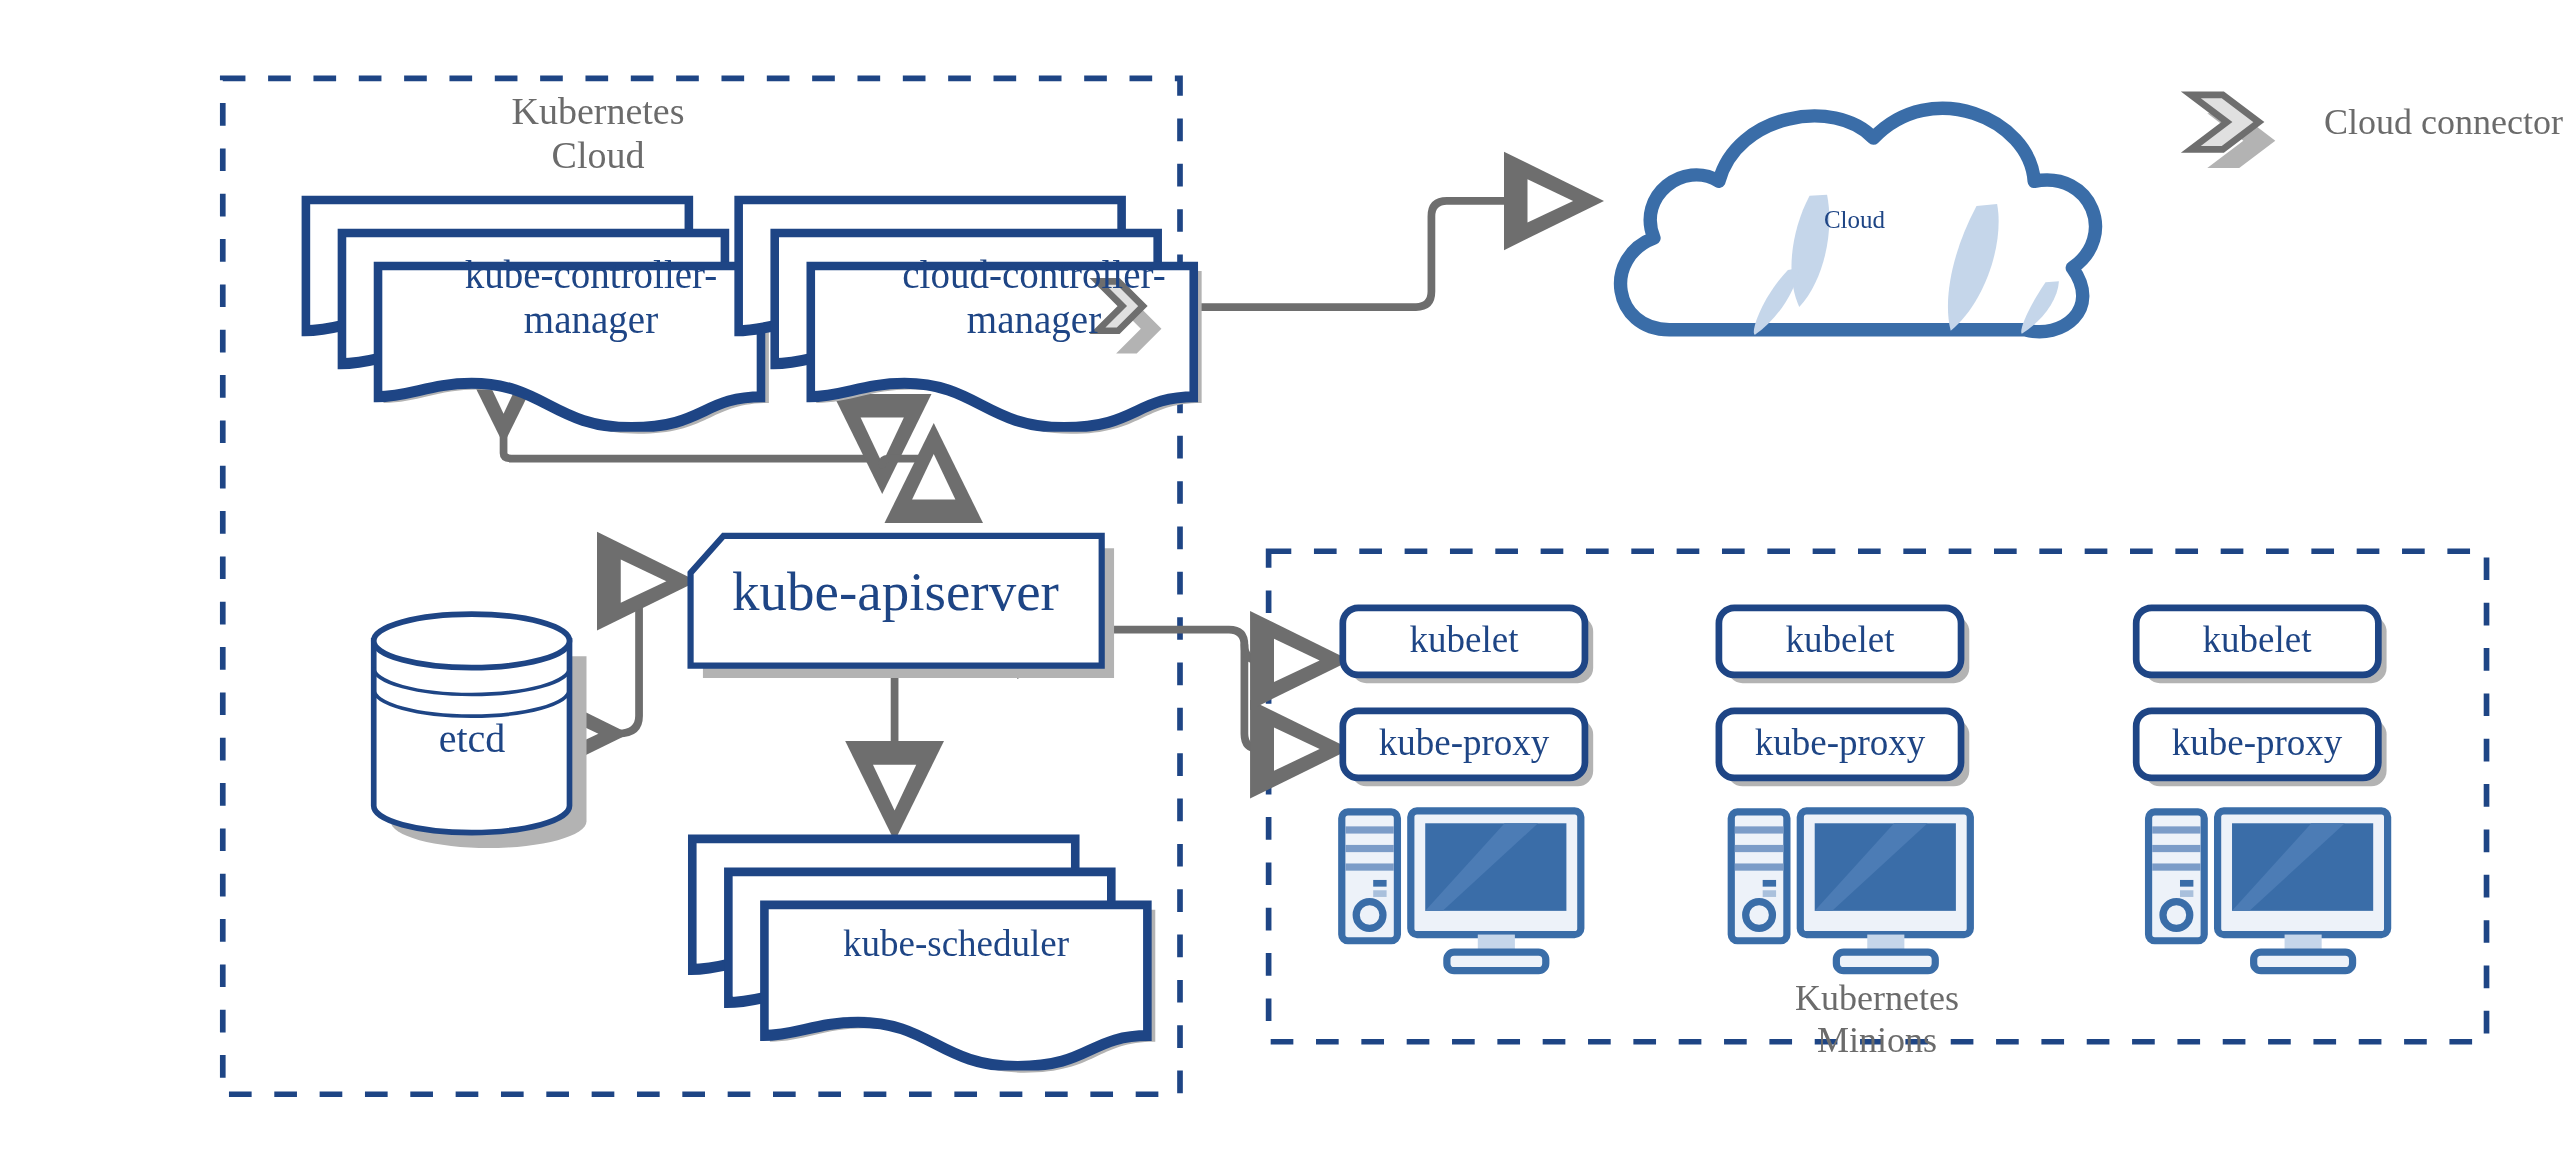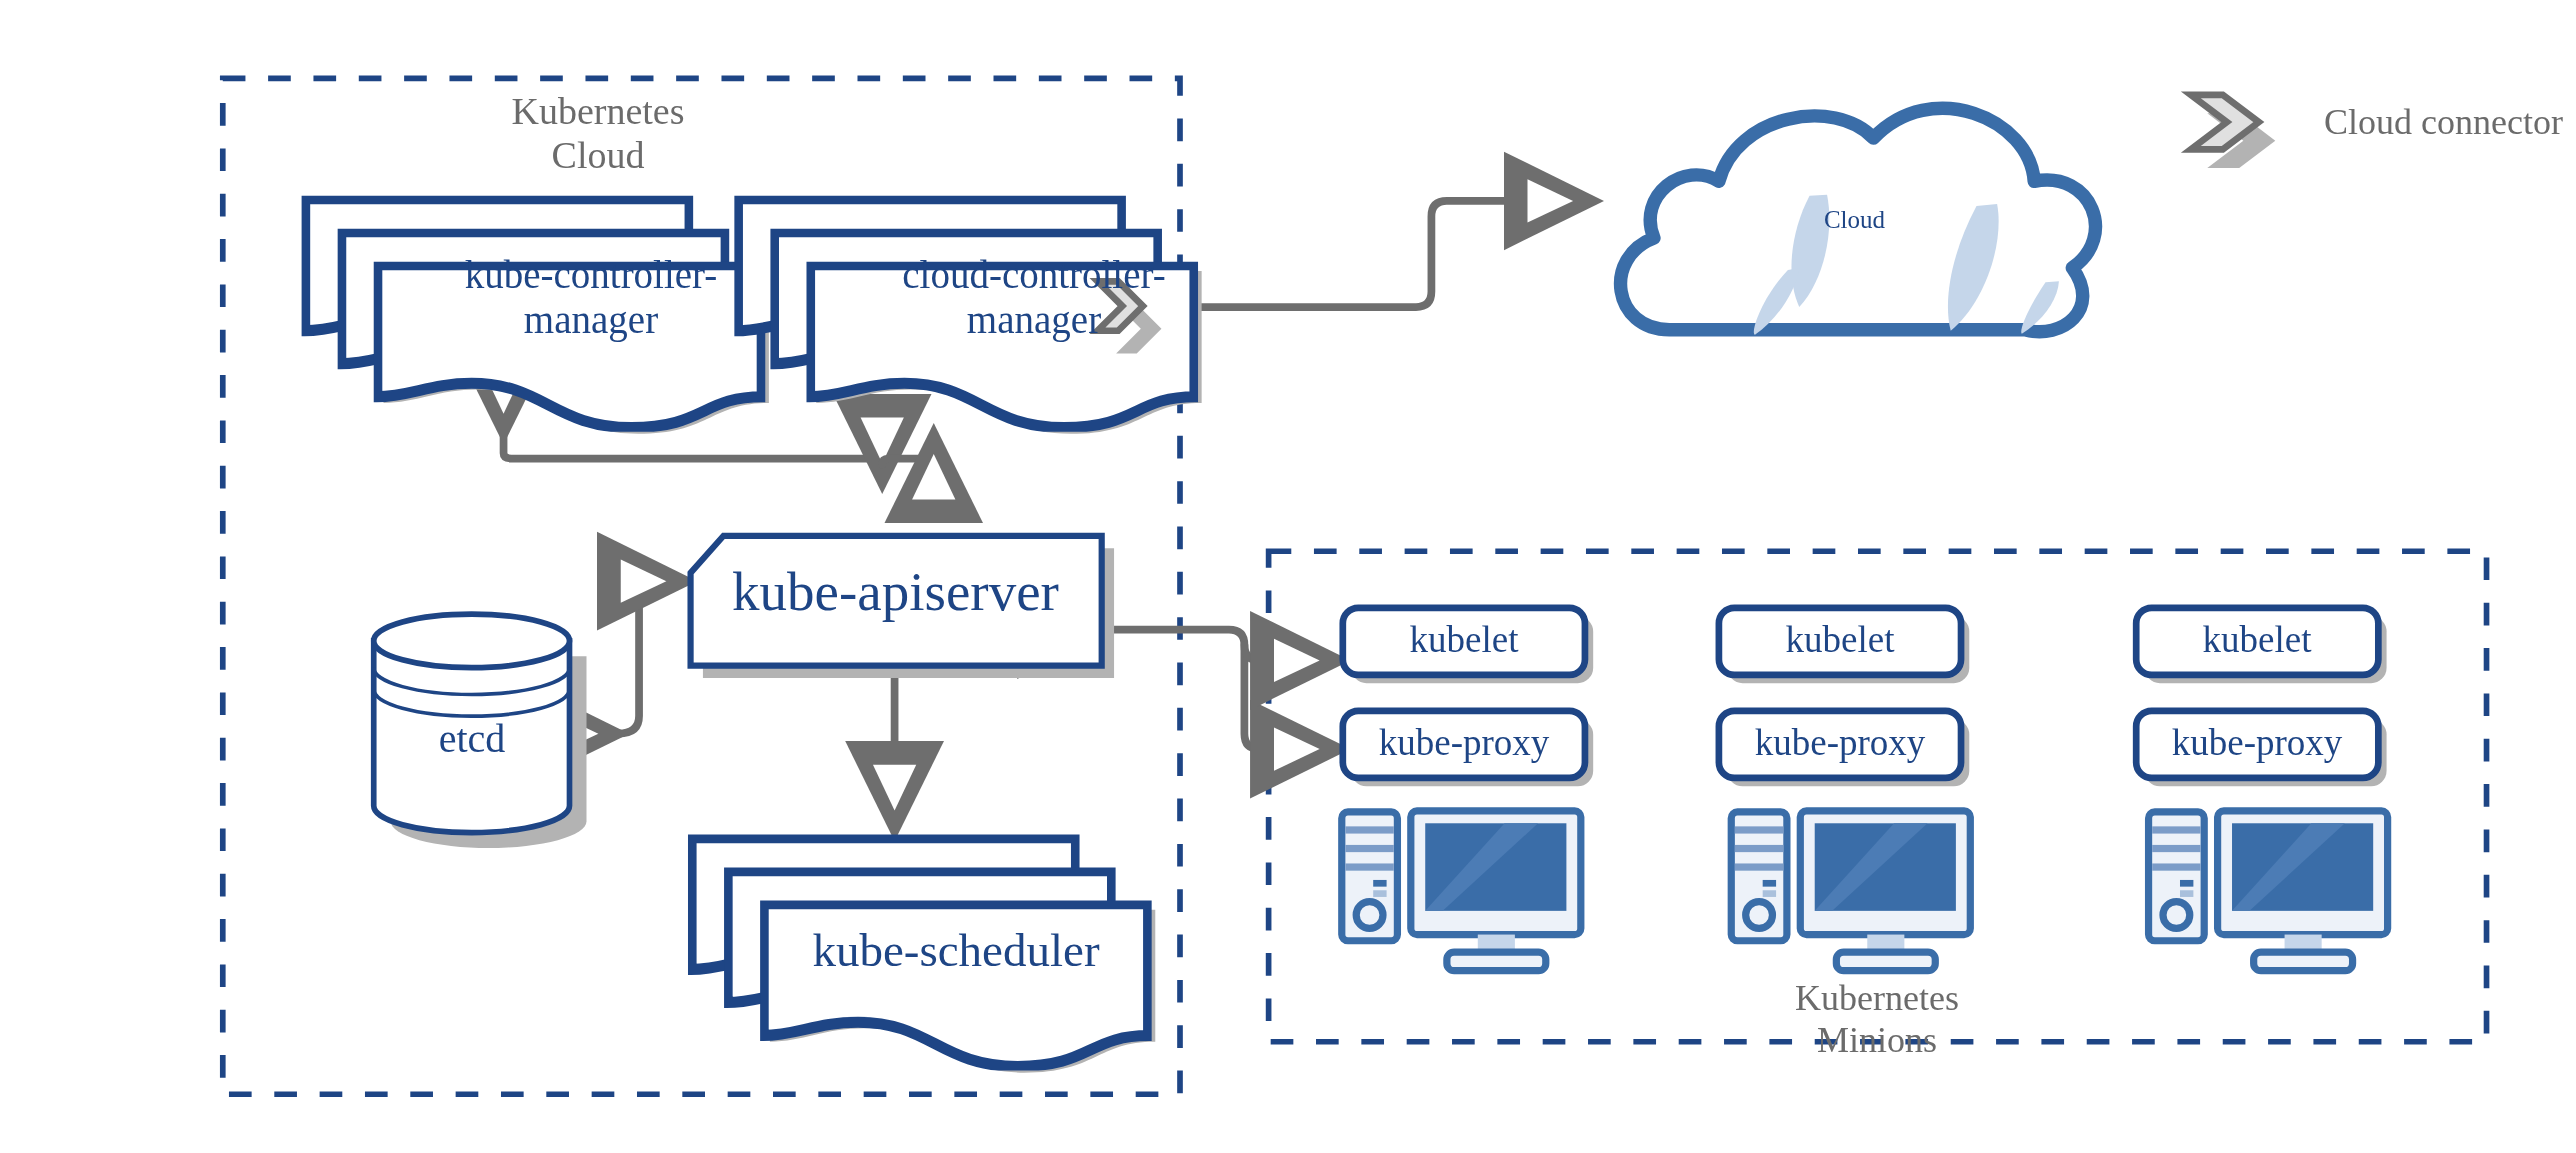--- a/index.html
+++ b/index.html
@@ -277,21 +277,21 @@
   <div class="lbl lbl-blue" style="left:806px; top:252px; width:392px; font-size:39px;padding-left:32px;"><span>cloud-controller-</span><br><span>manager</span></div>
 
   <div class="lbl lbl-blue" style="left:1741px; top:205px; width:227px; font-size:25px;"><span>Cloud</span></div>
 
   <div class="lbl lbl-gray" style="left:2324px; top:102px; width:361px; font-size:36px; text-align:left;"><span>Cloud connector</span></div>
 
   <div class="lbl lbl-blue" style="left:690px; top:560px; width:411px; font-size:55px;"><span>kube-apiserver</span></div>
 
   <div class="lbl lbl-blue" style="left:374px; top:705px; width:196px; font-size:40px;margin-top:11px;"><span>etcd</span></div>
 
-  <div class="lbl lbl-blue" style="left:760px; top:923px; width:392px; font-size:47px;"><span>kube-scheduler</span></div>
+  <div class="lbl lbl-blue" style="left:760px; top:923px; width:392px; font-size:37px;"><span>kube-scheduler</span></div>
 
   <div class="lbl lbl-blue" style="left:1343px; top:619px; width:242px; font-size:37px;"><span>kubelet</span></div>
   <div class="lbl lbl-blue" style="left:1343px; top:722px; width:242px; font-size:37px;"><span>kube-proxy</span></div>
 
   <div class="lbl lbl-blue" style="left:1719px; top:619px; width:242px; font-size:37px;"><span>kubelet</span></div>
   <div class="lbl lbl-blue" style="left:1719px; top:722px; width:242px; font-size:37px;"><span>kube-proxy</span></div>
 
   <div class="lbl lbl-blue" style="left:2136px; top:619px; width:242px; font-size:37px;"><span>kubelet</span></div>
   <div class="lbl lbl-blue" style="left:2136px; top:722px; width:242px; font-size:37px;"><span>kube-proxy</span></div>
 

